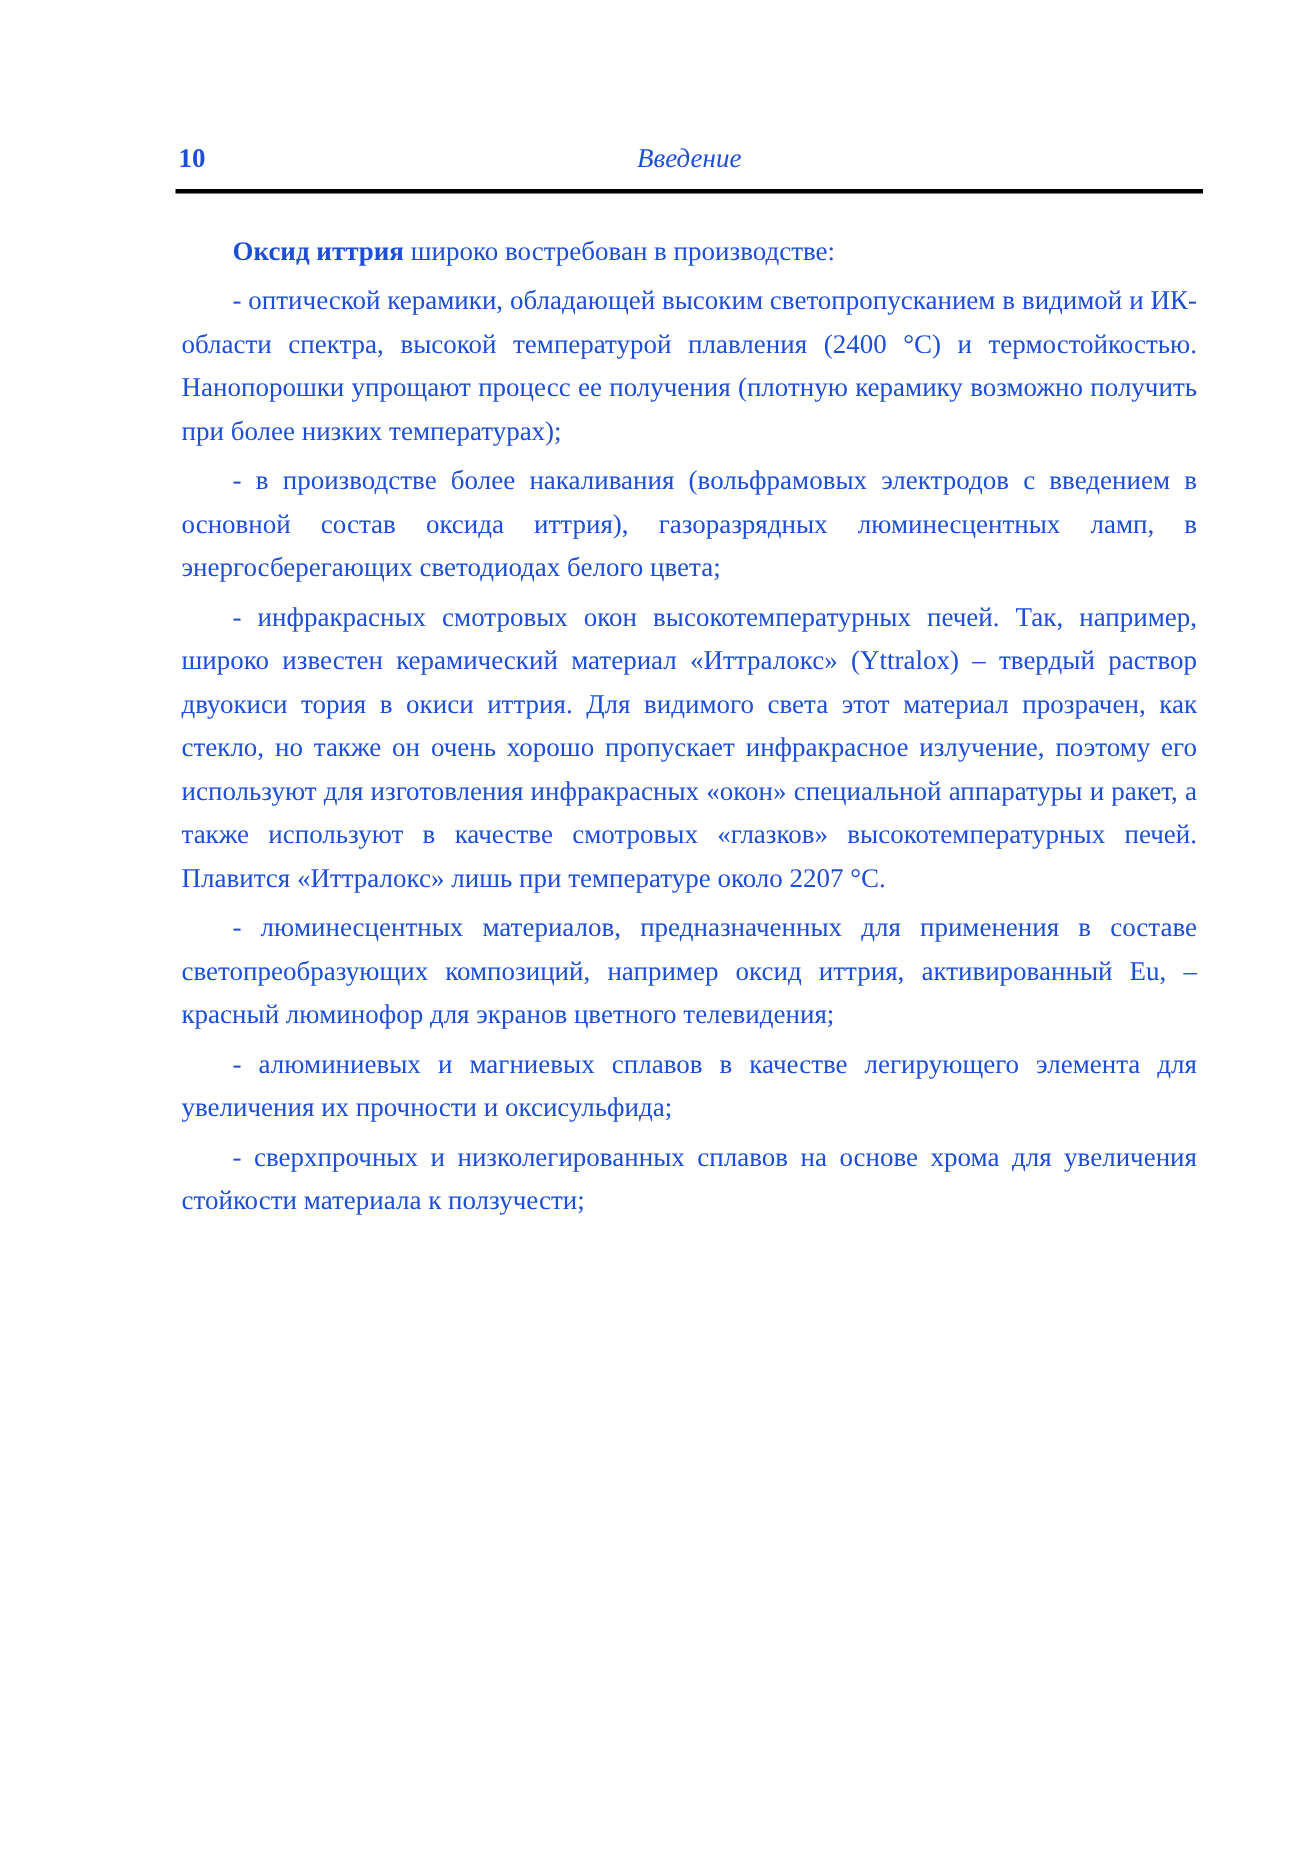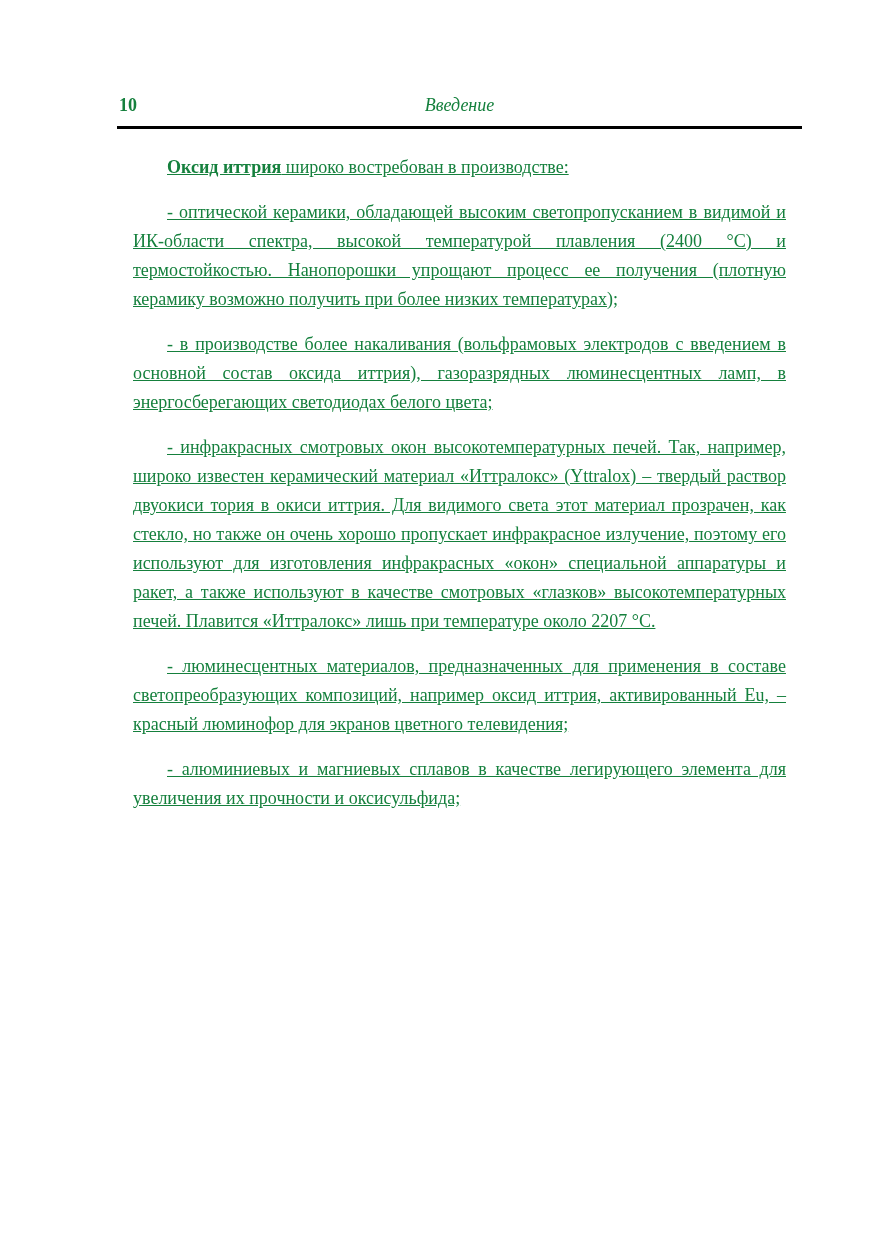--- a/index.html
+++ b/index.html
@@ -5,21 +5,21 @@
   html, body {
     margin: 0;
     padding: 0;
     background: #ffffff;
   }
   .page {
     position: relative;
     width: 876px;
     height: 1020px;
     background: #ffffff;
-    color: #15803d;
+    color: #1d4ed8;
     font-family: "Liberation Serif", "DejaVu Serif", serif;
     overflow: hidden;
   }
   .content {
     position: absolute;
     left: 117px;
     top: 95px;
     width: 685px;
   }
   .running-header {
@@ -46,24 +46,23 @@
     margin: 7px 0 0 0;
     width: 100%;
   }
   .body-text {
     margin-top: 24px;
     font-size: 18px;
     line-height: 29px;
     text-align: justify;
   }
   .body-text p {
-    margin: 16px;
+    margin: 4px;
     padding: 0;
     text-indent: 34px;
-    text-decoration: underline;
   }
   .lead-bold {
     font-weight: bold;
   }
 </style>
 </head>
 <body>
 
 <div class="page">
   <div class="content">
@@ -75,16 +74,17 @@
 
     <hr class="header-rule">
 
     <div class="body-text">
       <p><span class="lead-bold">Оксид иттрия</span><span> широко востребован в производстве:</span></p>
       <p>- оптической керамики, обладающей высоким светопропусканием в видимой и ИК-области спектра, высокой температурой плавления (2400 °С) и термостойкостью. Нанопорошки упрощают процесс ее получения (плотную керамику возможно получить при более низких температурах);</p>
       <p>- в производстве более накаливания (вольфрамовых электродов с введением в основной состав оксида иттрия), газоразрядных люминесцентных ламп, в энергосберегающих светодиодах белого цвета;</p>
       <p>- инфракрасных смотровых окон высокотемпературных печей. Так, например, широко известен керамический материал «Иттралокс» (Yttralox) – твердый раствор двуокиси тория в окиси иттрия. Для видимого света этот материал прозрачен, как стекло, но также он очень хорошо пропускает инфракрасное излучение, поэтому его используют для изготовления инфракрасных «окон» специальной аппаратуры и ракет, а также используют в качестве смотровых «глазков» высокотемпературных печей. Плавится «Иттралокс» лишь при температуре около 2207 °С.</p>
       <p>- люминесцентных материалов, предназначенных для применения в составе светопреобразующих композиций, например оксид иттрия, активированный Eu, – красный люминофор для экранов цветного телевидения;</p>
       <p>- алюминиевых и магниевых сплавов в качестве легирующего элемента для увеличения их прочности и оксисульфида;</p>
+      <p>- сверхпрочных и низколегированных сплавов на основе хрома для увеличения стойкости материала к ползучести;</p>
     </div>
 
   </div>
 </div>
 
 </body></html>

